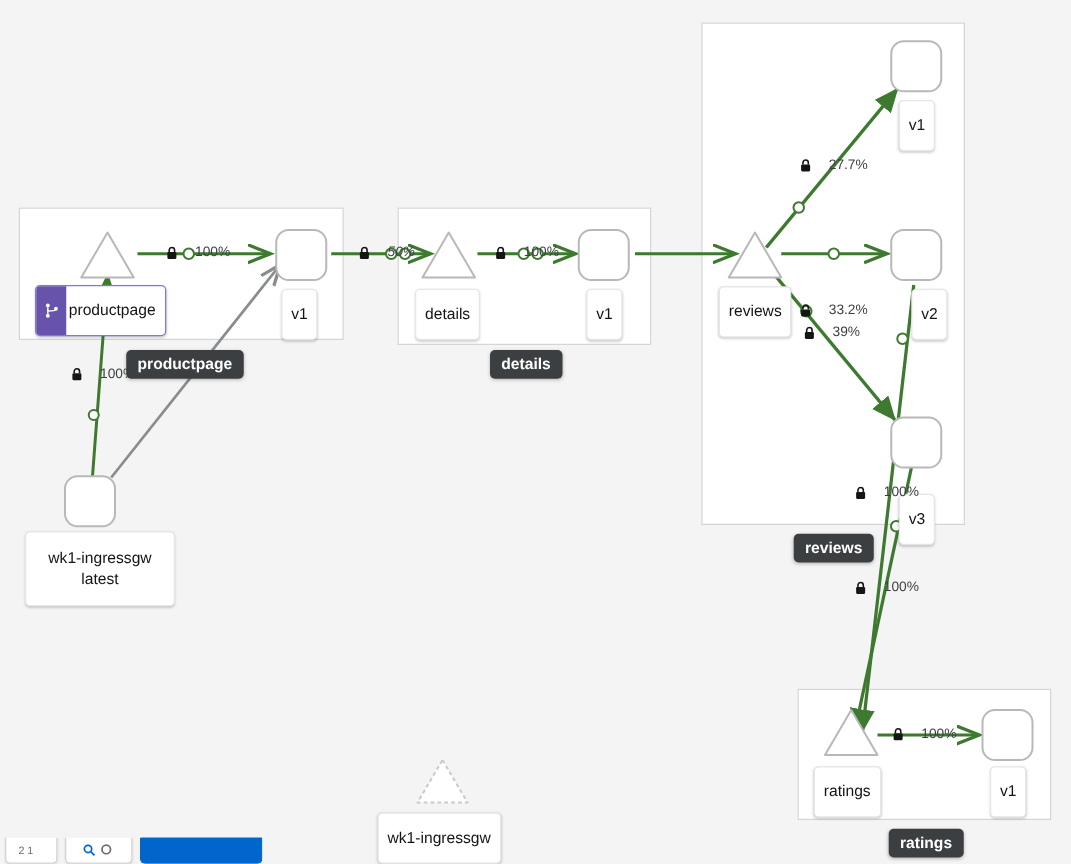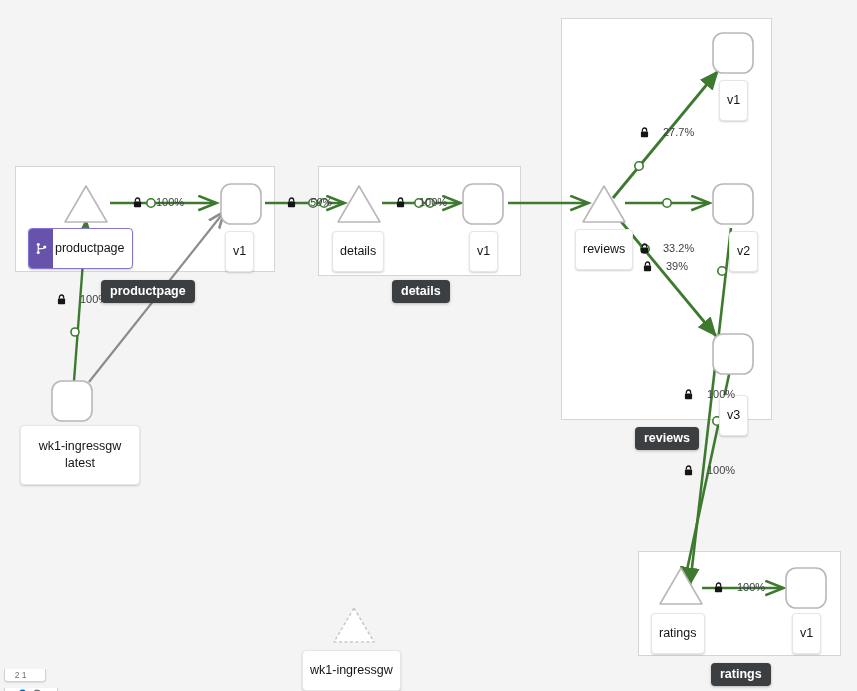--- a/index.html
+++ b/index.html
@@ -70,23 +70,22 @@
     color:#3c3f42;
     white-space:nowrap;
     display:flex;align-items:center;gap:14px;
     line-height:12px;
   }
   .elabel .lock{display:inline-block;width:9px;height:11px;}
 
   
   .toolbar{
     position:absolute;left:0;bottom:0;height:22px;width:240px;
-    display:flex;align-items:flex-start;gap:6px;
+    display:flex;align-items:flex-end;gap:6px;
     padding-left:4px;
-    flex-direction:column;
   }
   .tb-btn{
     background:#fff;border:1px solid #d2d2d2;border-top:none;
     border-radius:0 0 4px 4px;
     height:20px;width:40px;
     display:flex;align-items:center;justify-content:center;
     box-shadow:0 1px 2px rgba(0,0,0,.10);
   }
   .tb-btn.wide{width:52px;}
   .tb-primary{

